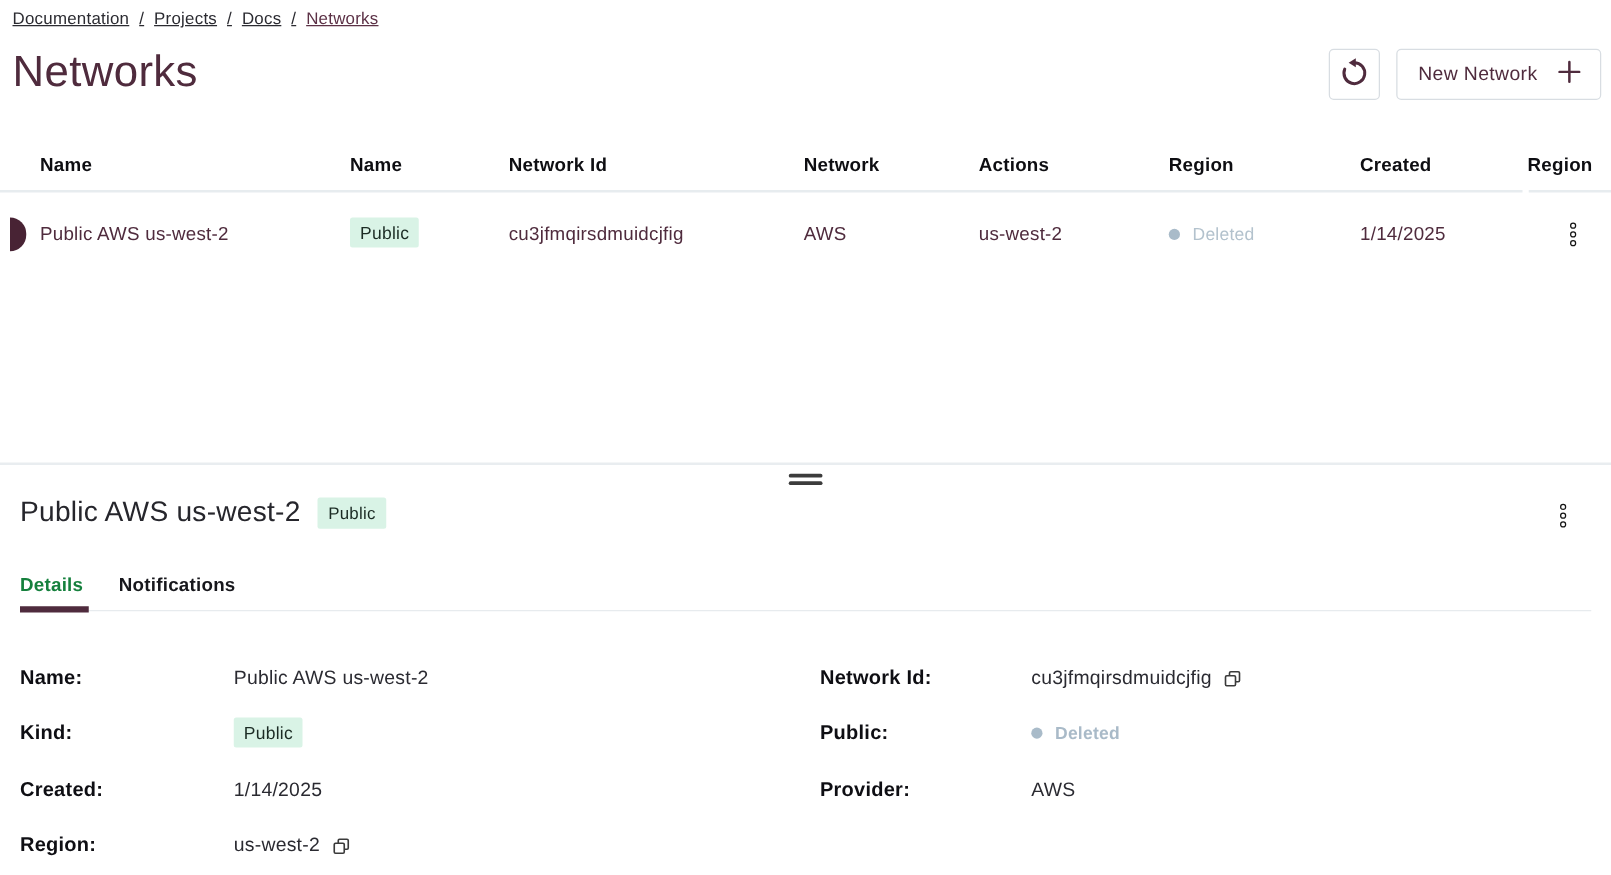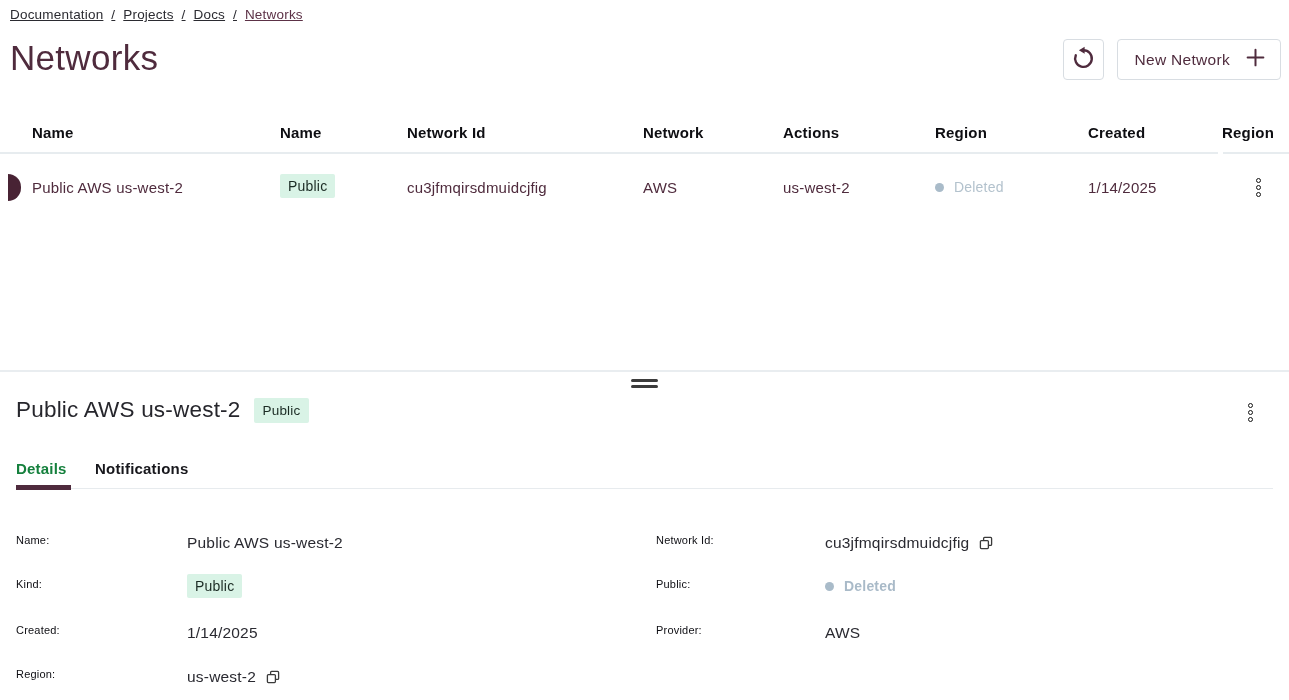--- a/index.html
+++ b/index.html
@@ -53,21 +53,21 @@
   .panel-title-row { position:absolute; top:397px; left:16px; display:flex; align-items:center; gap:13px; }
   .panel-title { font-size:22.5px; font-weight:500; color:#26262c; letter-spacing:.2px; }
   .panel-badge { font-size:13.5px; padding:5px 9px; }
 
   .tab { position:absolute; top:460px; font-size:15px; font-weight:700; letter-spacing:.2px; cursor:pointer; }
   .tab-details { left:16px; color:#15803d; }
   .tab-notifications { left:95px; color:#17171c; }
   .tab-baseline { position:absolute; top:488px; left:16px; width:1257px; height:1px; background:#e7ebee; }
   .tab-activebar { position:absolute; top:485px; left:16px; width:55px; height:5px; background:#4f2b3d; }
 
-  .field-label { position:absolute; font-size:11px; font-weight:400; color:#0e0e13; letter-spacing:.2px; }
+  .field-label { position:absolute; font-size:16px; font-weight:700; color:#0e0e13; letter-spacing:.2px; }
   .field-value { position:absolute; font-size:15.5px; color:#2a2a31; letter-spacing:.2px; display:flex; align-items:center; gap:10px; }
   .copy-btn { display:inline-flex; cursor:pointer; color:#3a3a3a; }
   .panel-status { display:flex; align-items:center; gap:10px; }
   .panel-status .status-text { font-weight:700; color:#a9bac8; }
 </style>
 </head>
 <body>
 
 <div id="app">
 

